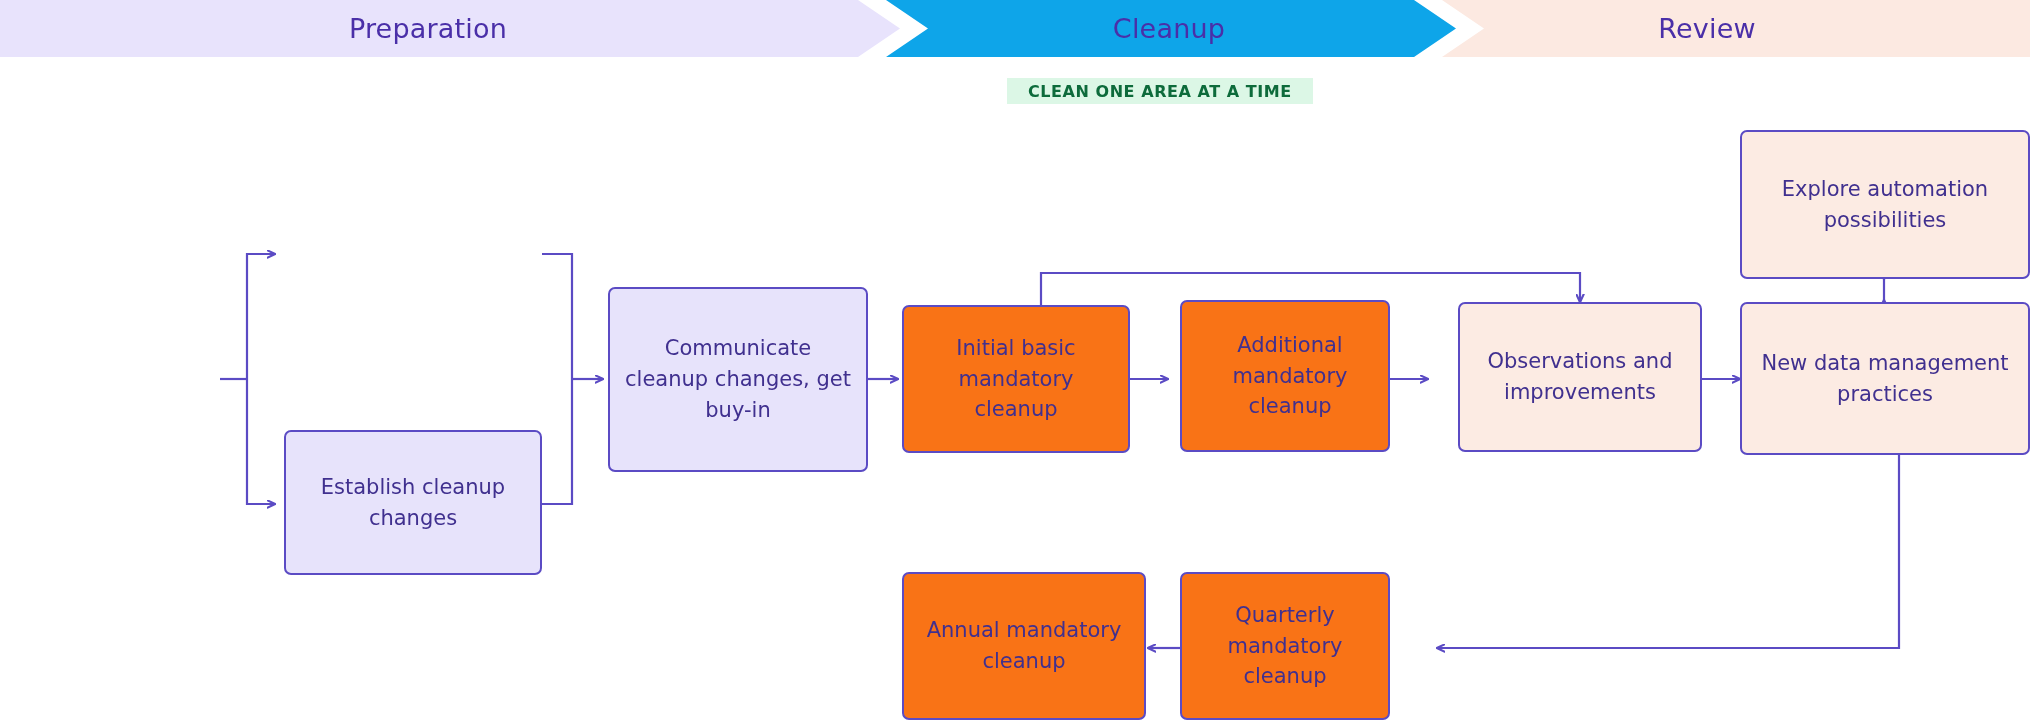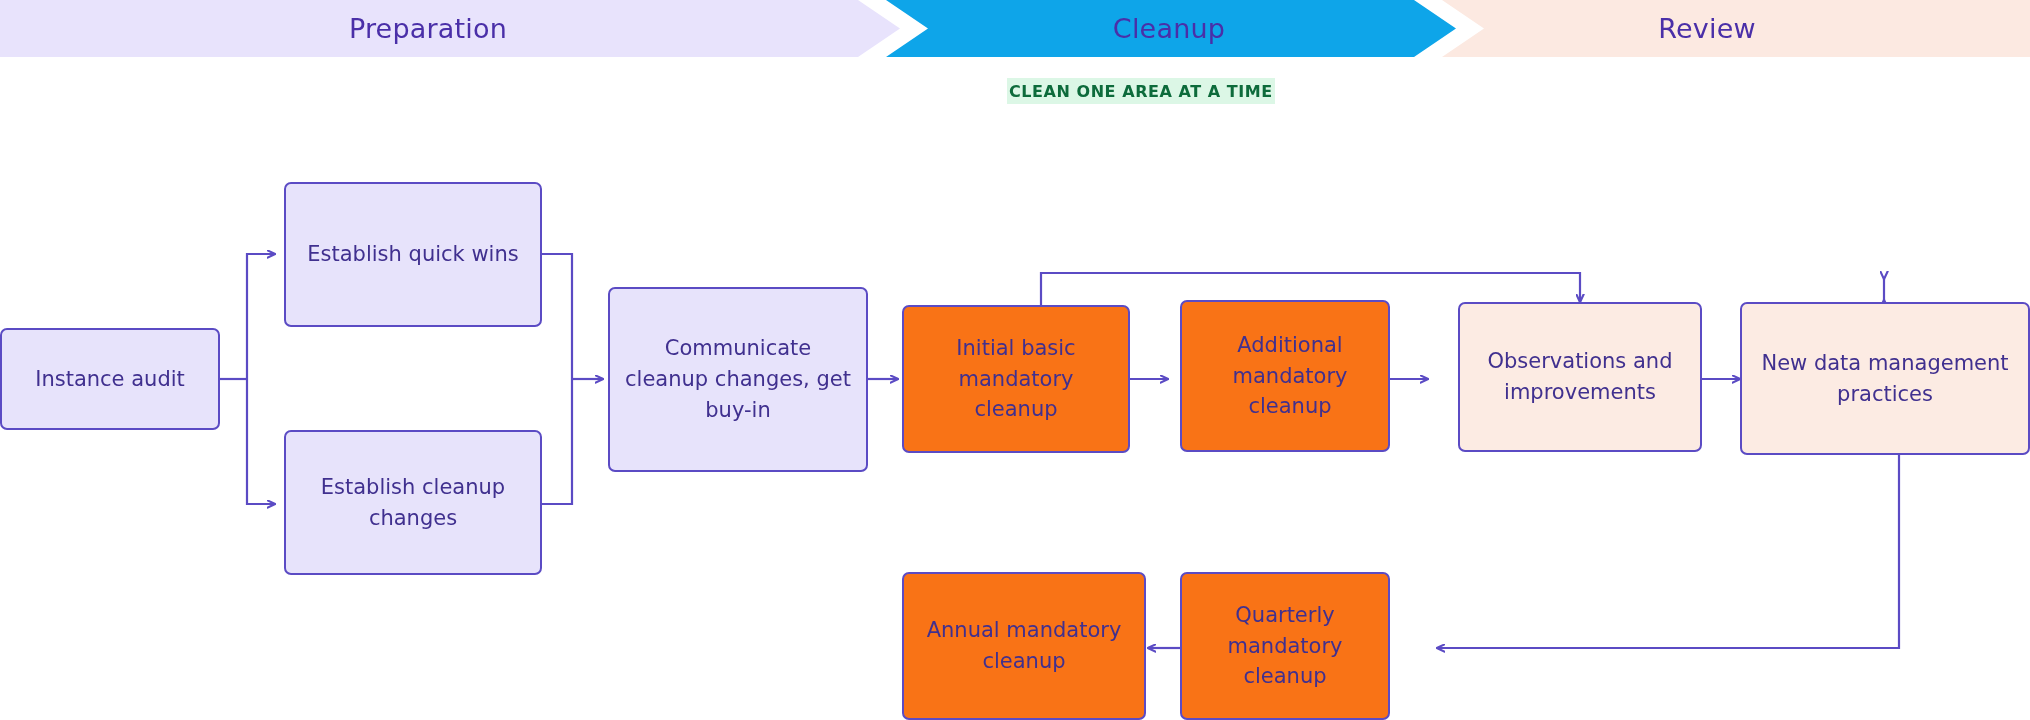--- a/index.html
+++ b/index.html
@@ -58,21 +58,21 @@
     clip-path: polygon(0 0, 588px 0, 588px 100%, 0 100%, 42px 50%);
   }
   .band-review .phase-label { transform: translateX(-29px); }
 
   
   .callout {
     position: absolute;
     left: 1007px;
     top: 78px;
     height: 26px;
-    padding: 0 2px;
+    padding: 0 21px;
     background: #dcf7e6;
     display: flex;
     align-items: center;
     justify-content: center;
     font-size: 16px;
     font-weight: bold;
     letter-spacing: 0.55px;
     color: #0d6b3b;
     white-space: nowrap;
   }
@@ -154,27 +154,21 @@
       <path d="M1702,379 L1740,379" marker-end="url(#ah)"></path>
 
       <path d="M1884,300 L1884,279" marker-end="url(#ah-start)" marker-start="url(#ah)"></path>
 
       <path d="M1899,455 L1899,648 L1437,648" marker-end="url(#ah)"></path>
 
       <path d="M1180,648 L1148,648" marker-end="url(#ah)"></path>
     </g>
   </svg>
 
-  <div class="node fill-purple" style="left:0px; top:328px; width:220px; height:102px;">
-    <span class="node-text">Instance audit</span>
-  </div>
-
-  <div class="node fill-purple" style="left:284px; top:182px; width:258px; height:145px;">
-    <span class="node-text">Establish quick wins</span>
-  </div>
+
 
   <div class="node fill-purple" style="left:284px; top:430px; width:258px; height:145px;">
     <span class="node-text">Establish cleanup changes</span>
   </div>
 
   <div class="node fill-purple" style="left:608px; top:287px; width:260px; height:185px;">
     <span class="node-text">Communicate cleanup changes, get buy-in</span>
   </div>
 
   <div class="node fill-green" style="left:902px; top:305px; width:228px; height:148px;">
@@ -186,20 +180,23 @@
   </div>
 
   <div class="node fill-peach" style="left:1458px; top:302px; width:244px; height:150px;border-radius:7px;">
     <span class="node-text">Observations and improvements</span>
   </div>
 
   <div class="node fill-peach" style="left:1740px; top:302px; width:290px; height:153px;">
     <span class="node-text">New data management practices</span>
   </div>
 
+  <div class="node fill-peach" style="left:1740px; top:130px; width:290px; height:149px;">
+    <span class="node-text">Explore automation possibilities</span>
+  </div>
 
   <div class="node fill-green" style="left:1180px; top:572px; width:210px; height:148px;">
     <span class="node-text">Quarterly mandatory cleanup</span>
   </div>
 
   <div class="node fill-green" style="left:902px; top:572px; width:244px; height:148px;">
     <span class="node-text">Annual mandatory cleanup</span>
   </div>
 
 </div>

